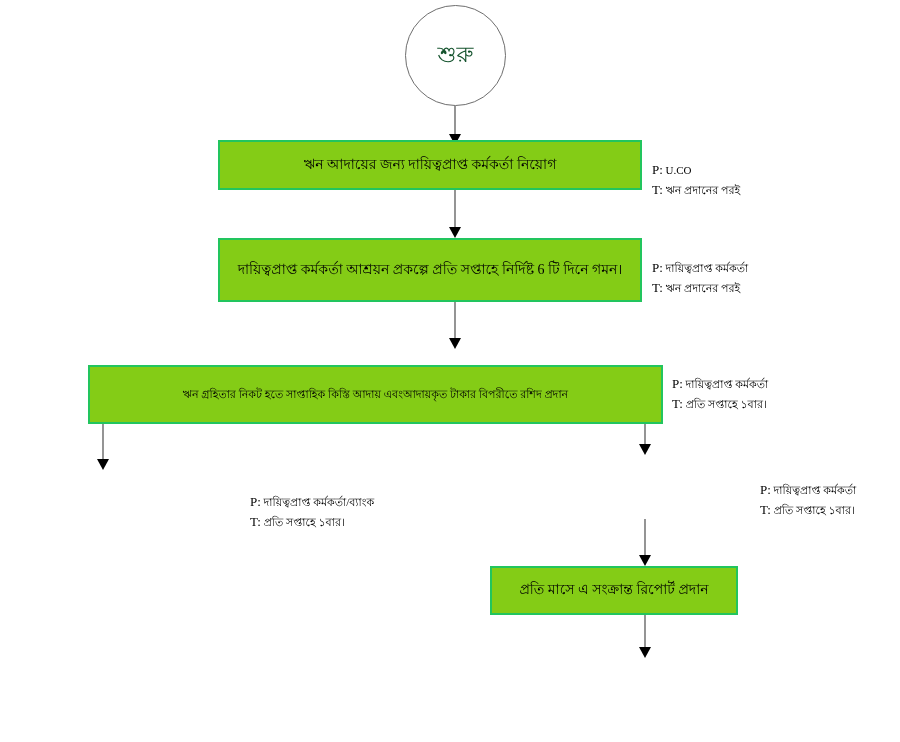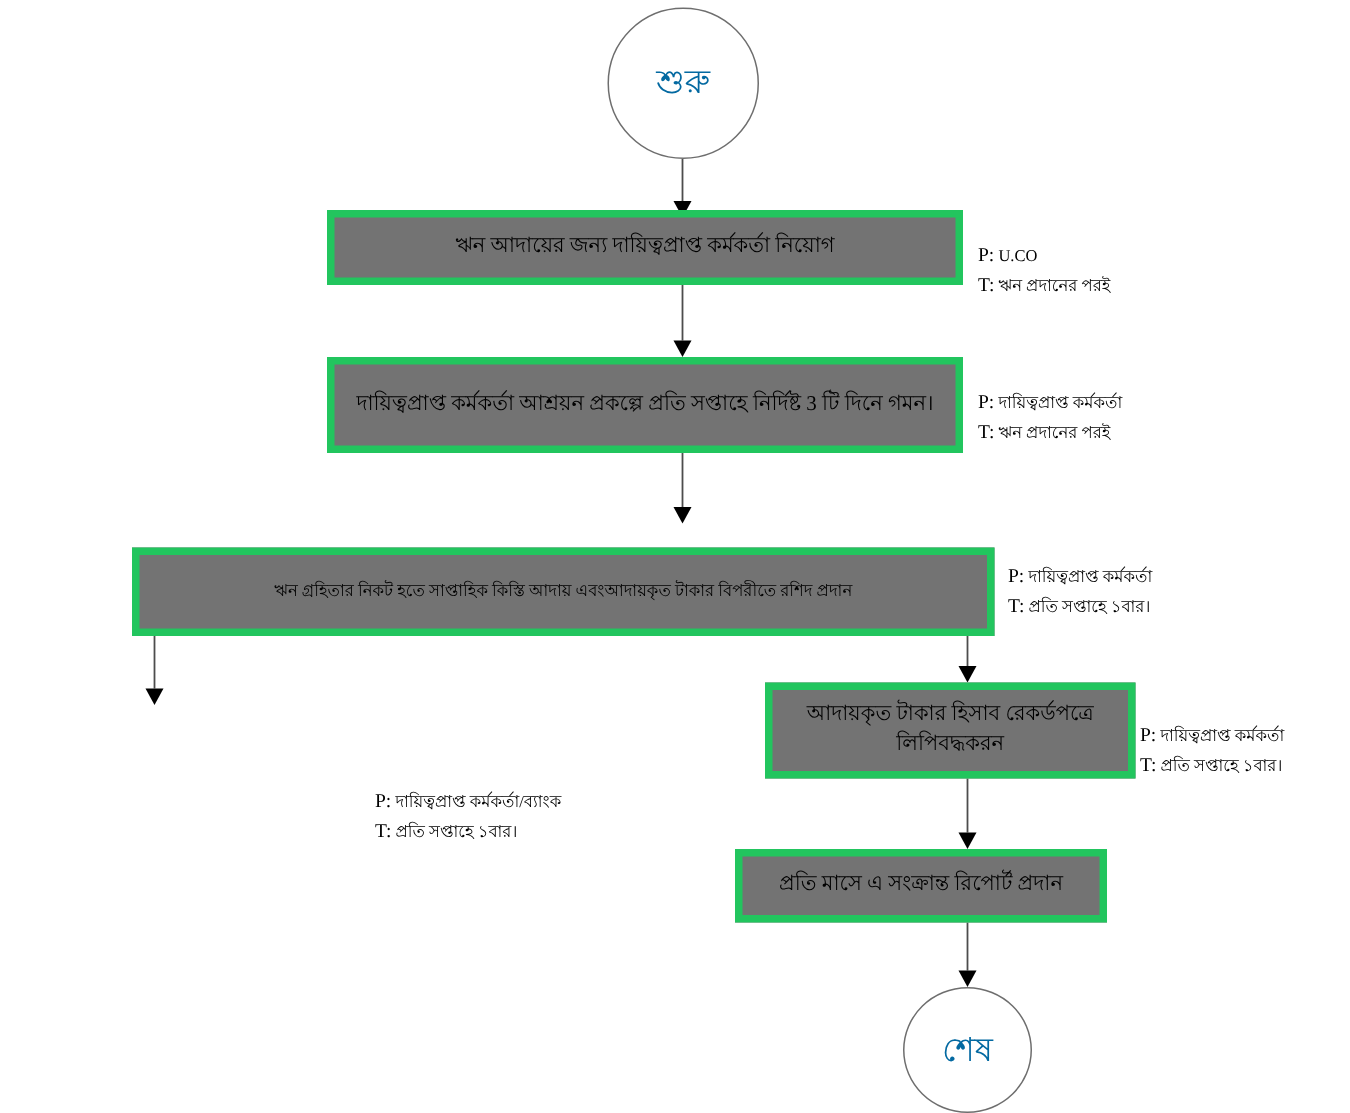--- a/index.html
+++ b/index.html
@@ -14,44 +14,44 @@
   #canvas {
     position: relative;
     width: 900px;
     height: 742px;
     background: #ffffff;
     overflow: hidden;
   }
   .node {
     position: absolute;
     box-sizing: border-box;
-    border: 5px solid #22c55e;
-    background: #737373;
+    border: 2px solid #22c55e;
+    background: #84cc16;
     display: flex;
     align-items: center;
     justify-content: center;
-    text-align: center;
+    text-align: left;
     line-height: 1.45;
     color: #000000;
   }
   .node-text {
     display: block;
     padding: 0 8px;
   }
   .terminator {
     position: absolute;
     box-sizing: border-box;
     border: 1px solid #6e6e6e;
     border-radius: 50%;
     background: #ffffff;
     display: flex;
     align-items: center;
     justify-content: center;
     text-align: center;
-    color: #0369a1;
+    color: #14532d;
   }
   .ann {
     position: absolute;
     white-space: nowrap;
     line-height: 1.55;
     color: #000000;
   }
   .ann .ann-line {
     display: block;
   }
@@ -116,21 +116,21 @@
       <span class="key sz-13">P:</span>
       <span>U.CO</span>
     </span>
     <span class="ann-line">
       <span class="key sz-13">T:</span>
       <span>ঋন প্রদানের পরই</span>
     </span>
   </div>
 
   <div class="node sz-14" style="left:218px; top:238px; width:424px; height:64px;">
-    <span class="node-text">দায়িত্বপ্রাপ্ত কর্মকর্তা আশ্রয়ন প্রকল্পে প্রতি সপ্তাহে নির্দিষ্ট 3 টি দিনে গমন।</span>
+    <span class="node-text">দায়িত্বপ্রাপ্ত কর্মকর্তা আশ্রয়ন প্রকল্পে প্রতি সপ্তাহে নির্দিষ্ট 6 টি দিনে গমন।</span>
   </div>
   <div class="ann sz-11" style="left:652px; top:242px;">
     <span class="ann-line">
       <span class="key sz-13">P:</span>
       <span>দায়িত্বপ্রাপ্ত কর্মকর্তা</span>
     </span>
     <span class="ann-line">
       <span class="key sz-13">T:</span>
       <span>ঋন প্রদানের পরই</span>
     </span>
@@ -143,46 +143,40 @@
     <span class="ann-line">
       <span class="key sz-13">P:</span>
       <span>দায়িত্বপ্রাপ্ত কর্মকর্তা</span>
     </span>
     <span class="ann-line">
       <span class="key sz-13">T:</span>
       <span>প্রতি সপ্তাহে ১বার।</span>
     </span>
   </div>
 
-  <div class="ann sz-11" style="left:250px; top:508px;">
+  <div class="ann sz-11" style="left:250px; top:476px;">
     <span class="ann-line">
       <span class="key sz-13">P:</span>
       <span>দায়িত্বপ্রাপ্ত কর্মকর্তা/ব্যাংক</span>
     </span>
     <span class="ann-line">
       <span class="key sz-13">T:</span>
       <span>প্রতি সপ্তাহে ১বার।</span>
     </span>
   </div>
 
-  <div class="node sz-14" style="left:510px; top:455px; width:247px; height:64px;">
-    <span class="node-text">আদায়কৃত টাকার হিসাব রেকর্ডপত্রে লিপিবদ্ধকরন</span>
-  </div>
   <div class="ann sz-11" style="left:760px; top:464px;">
     <span class="ann-line">
       <span class="key sz-13">P:</span>
       <span>দায়িত্বপ্রাপ্ত কর্মকর্তা</span>
     </span>
     <span class="ann-line">
       <span class="key sz-13">T:</span>
       <span>প্রতি সপ্তাহে ১বার।</span>
     </span>
   </div>
 
   <div class="node sz-14" style="left:490px; top:566px; width:248px; height:49px;">
     <span class="node-text">প্রতি মাসে এ সংক্রান্ত রিপোর্ট প্রদান</span>
   </div>
 
-  <div class="terminator sz-22" style="left:602px; top:658px; width:86px; height:84px;">
-    <span class="node-text">শেষ</span>
-  </div>
 
 </div>
 
 </body></html>

